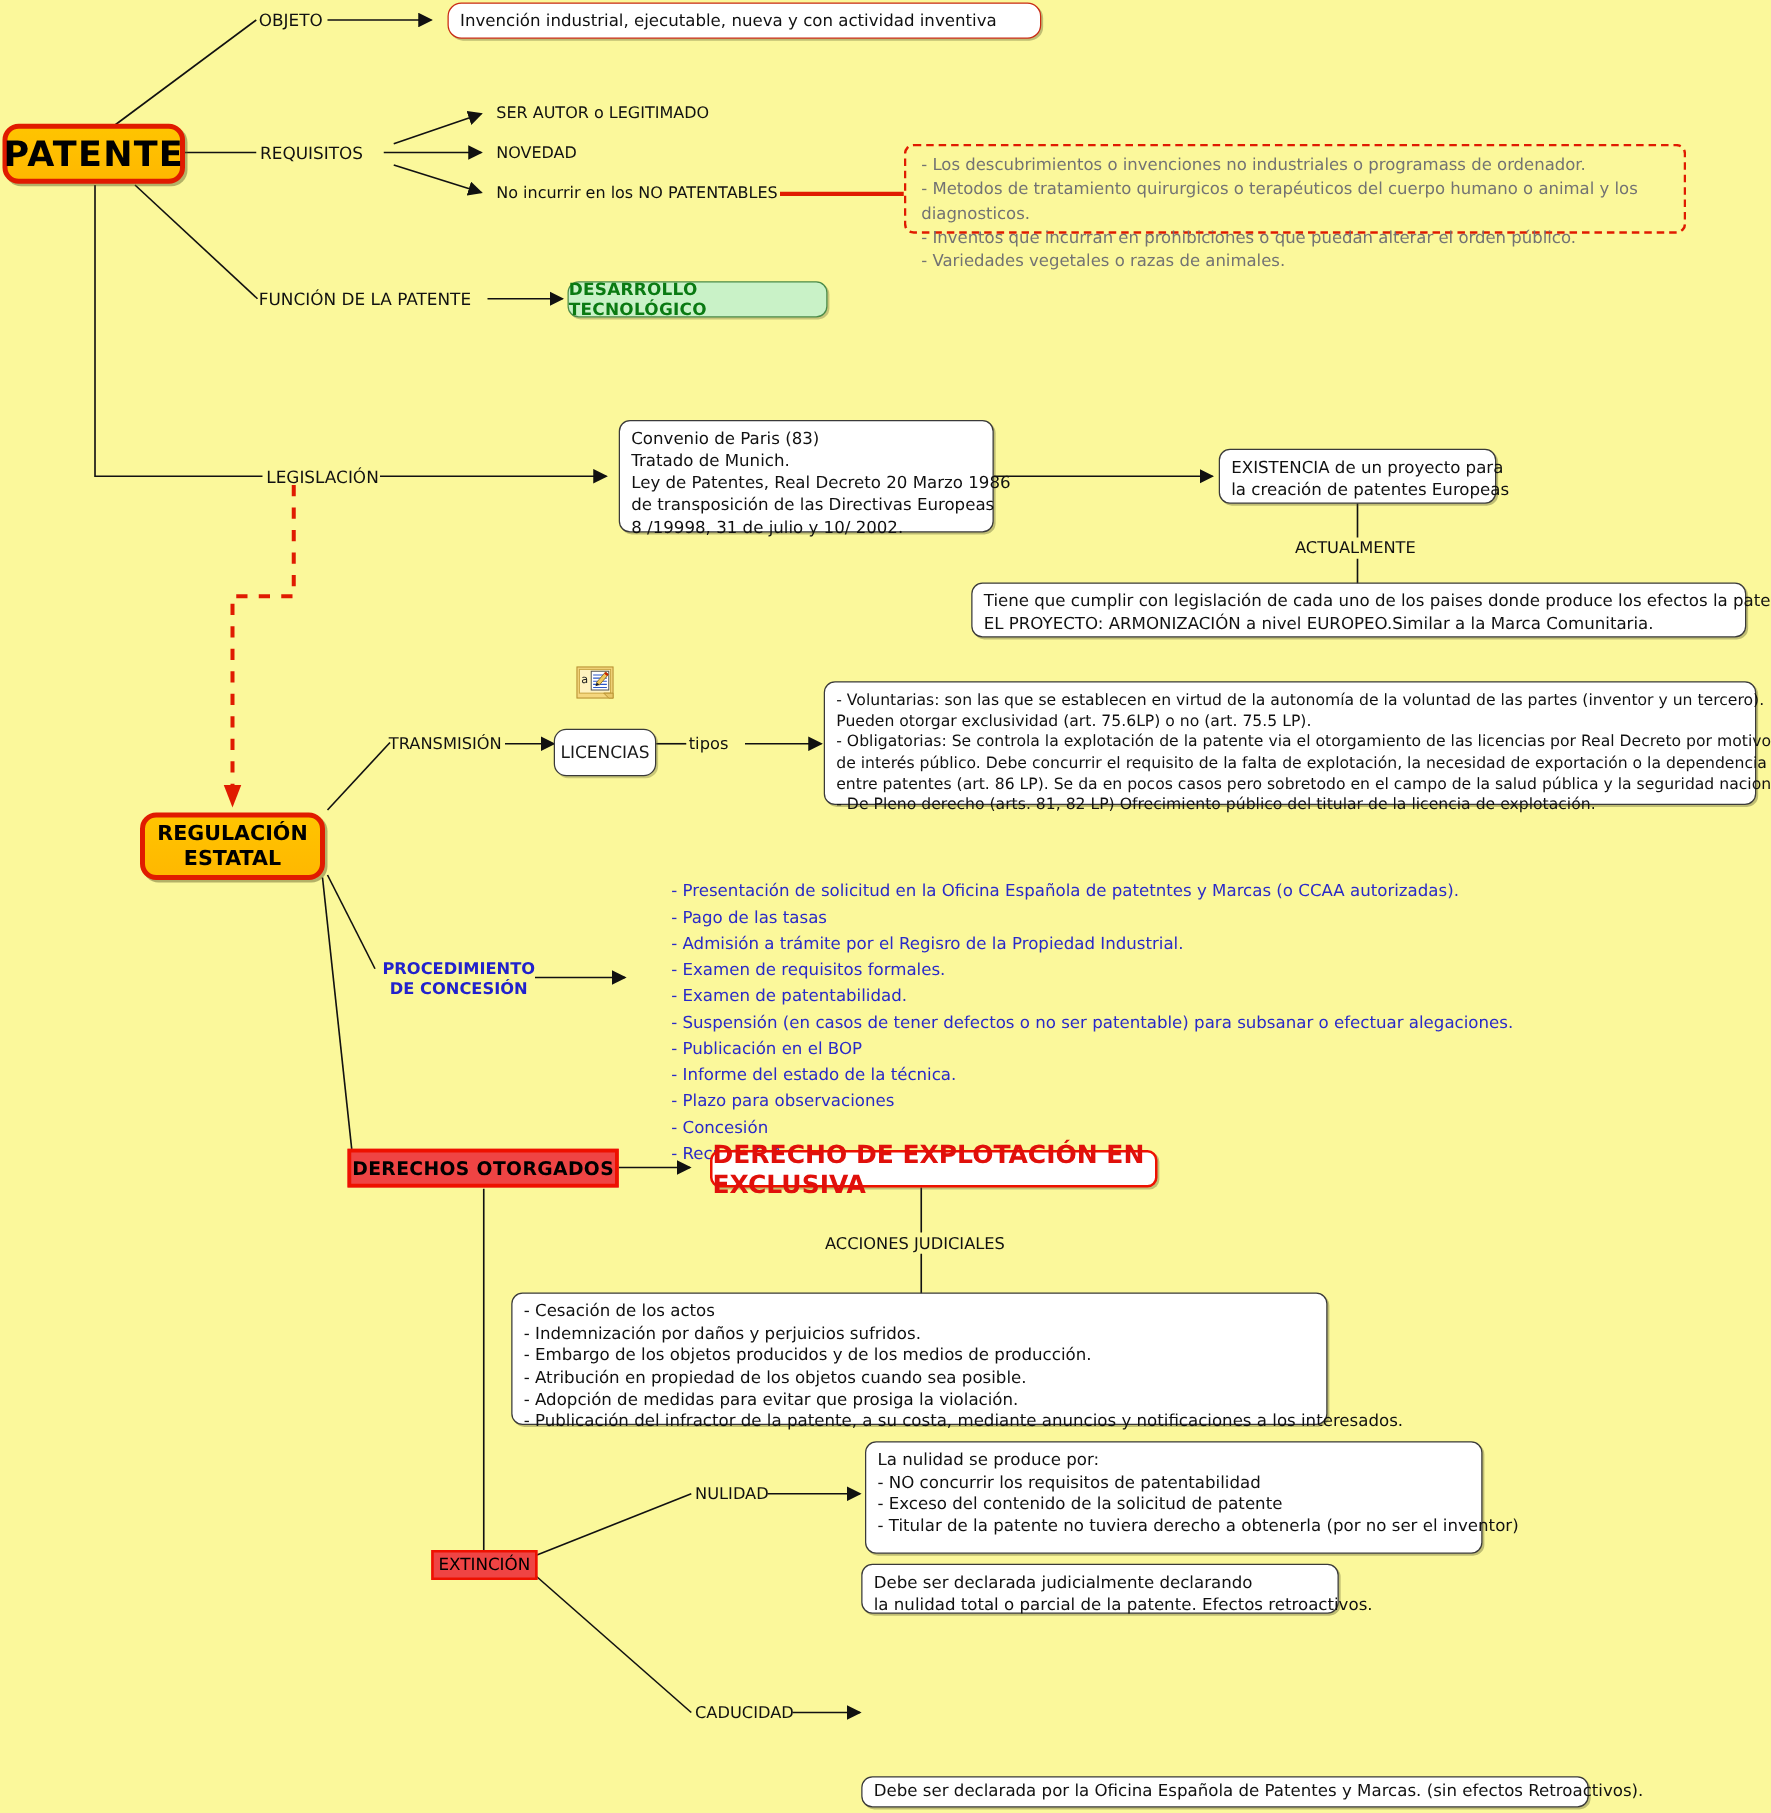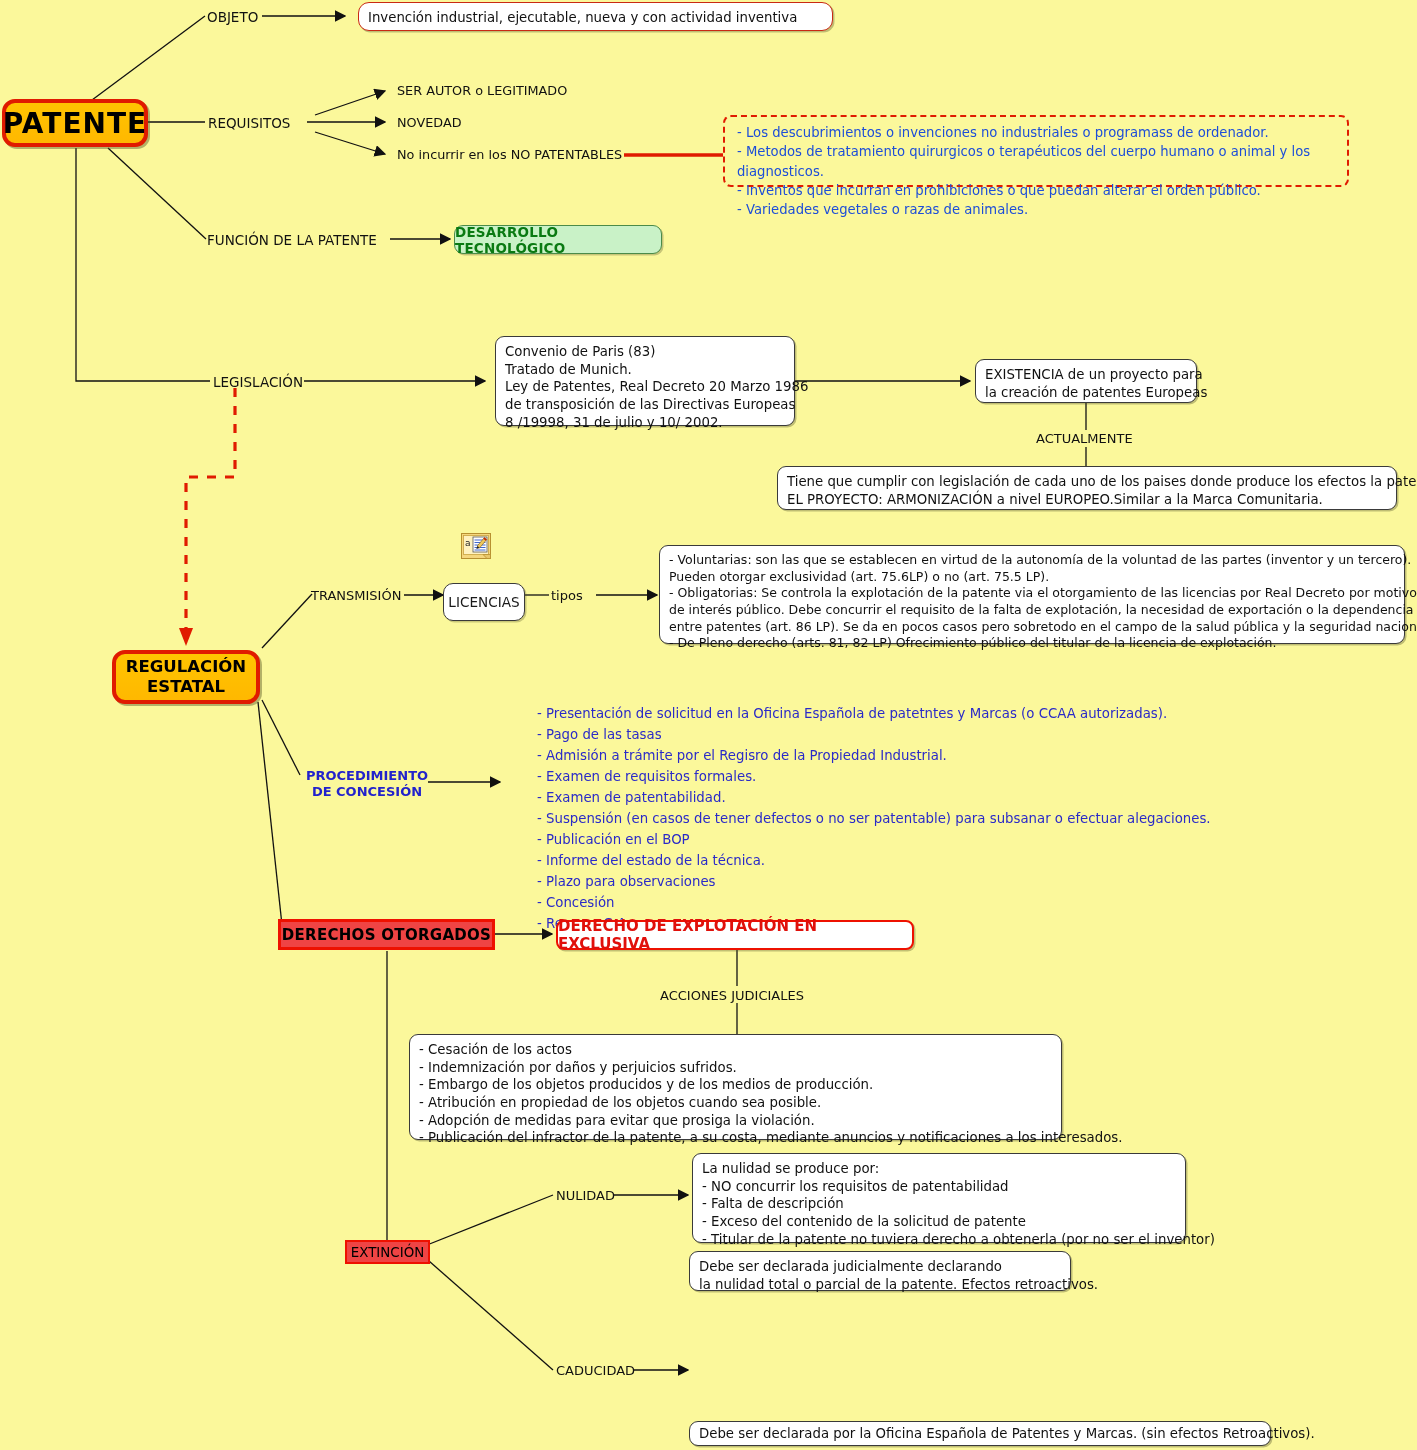--- a/index.html
+++ b/index.html
@@ -74,21 +74,21 @@
   
   .dashed{
     position:absolute;
     border:2.5px dashed #E01B00;
     border-radius:8px;
     background:transparent;
     padding:6px 12px;
     font-size:13.2px;
     line-height:1.46;
     box-sizing:border-box;
-    color:#1d4ed8;
+    color:#737373;
   }
 
   
   .redbox{
     position:absolute;
     background:#ef4444;
     border:3.5px solid #EE1100;
     display:flex;align-items:center;justify-content:center;
     font-weight:bold;
     color:#000;
@@ -98,23 +98,24 @@
 
   
   .redtext{
     position:absolute;
     background:#ffffff;
     border:2.2px solid #EE1100;
     border-radius:8px;
     display:flex;align-items:center;justify-content:flex-end;
     color:#E0100B;
     font-weight:bold;
-    font-size:15px;
+    font-size:20px;
     box-sizing:border-box;
     box-shadow:1.5px 1.5px 0 rgba(90,90,40,.35);
+    margin-left:12px;
   }
 
   
   .pill{
     position:absolute;
     background:#ffffff;
     border:1.6px solid #3a3a3a;
     border-radius:10px;
     display:flex;align-items:center;justify-content:center;
     font-size:13.6px;
@@ -368,21 +369,20 @@
     <span>EXTINCIÓN</span>
   </div>
 
   <div class="lbl" style="left:556px;top:1188px;font-size:13px;">
     <span>NULIDAD</span>
   </div>
 
   <div class="box" style="left:692px;top:1153px;width:494px;height:90px;">
     <div class="ln">La nulidad se produce por:</div>
     <div class="ln">- NO concurrir los requisitos de patentabilidad</div>
-    <div class="ln">- Falta de descripción</div>
     <div class="ln">- Exceso del contenido de la solicitud de patente</div>
     <div class="ln">- Titular de la patente no tuviera derecho a obtenerla (por no ser el inventor)</div>
   </div>
 
   <div class="box" style="left:689px;top:1251px;width:382px;height:40px;">
     <div class="ln">Debe ser declarada judicialmente declarando</div>
     <div class="ln">la nulidad total o parcial de la patente. Efectos retroactivos.</div>
   </div>
 
   <div class="lbl" style="left:556px;top:1363px;font-size:13px;">

